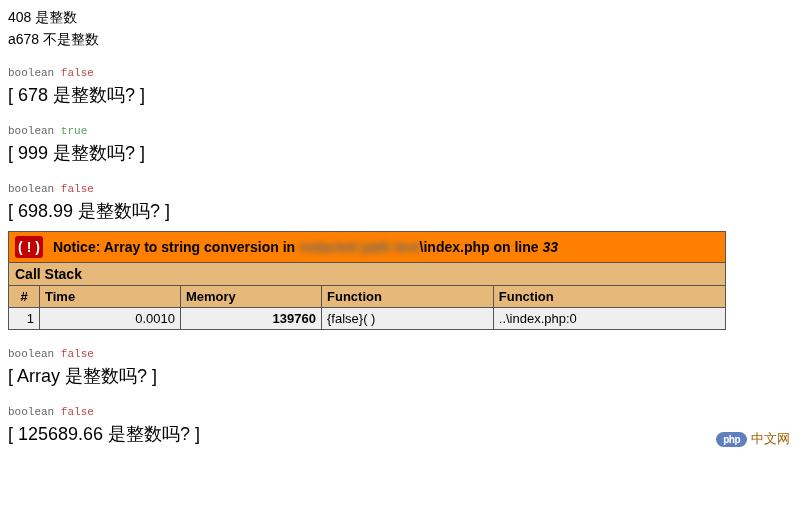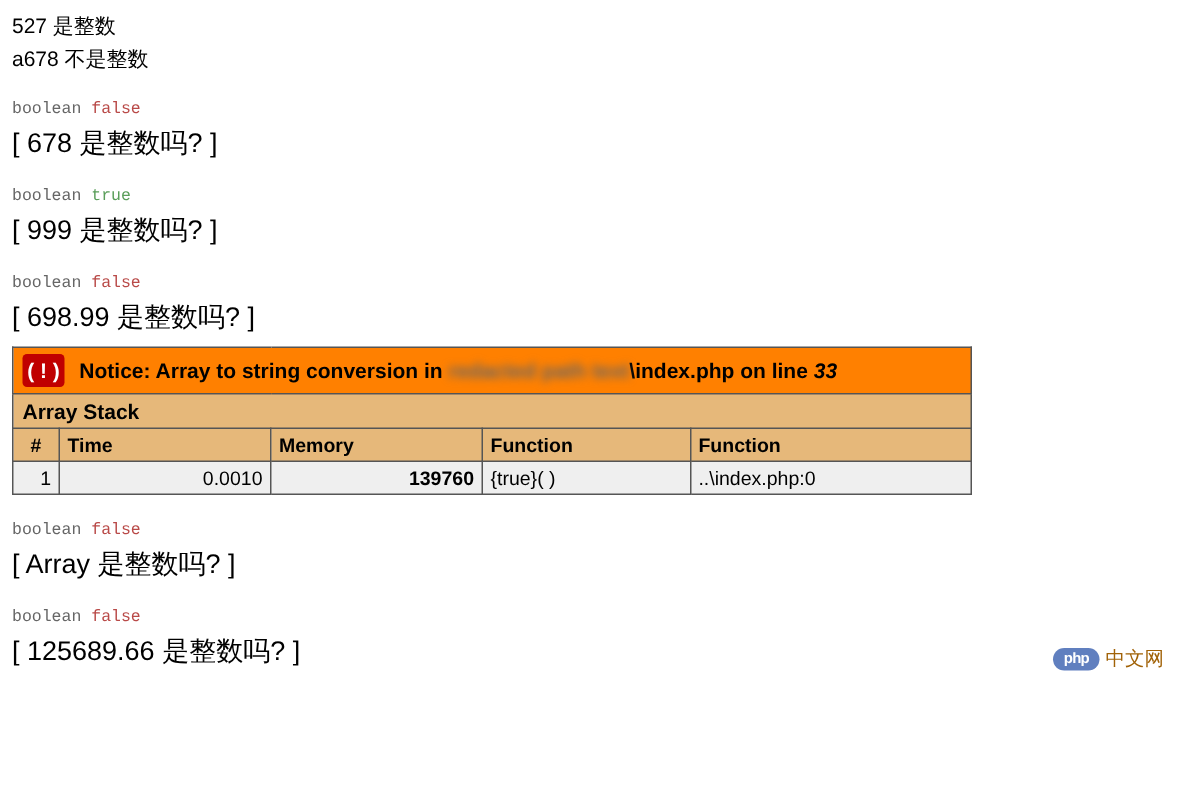--- a/index.html
+++ b/index.html
@@ -26,21 +26,21 @@
   .vd-type { color: #666; }
   .vd-true { color: #5a9e5a; }
   .vd-false { color: #b94a48; }
   .bracket-line {
     font-size: 18px;
     margin: 4px 0 8px 0;
   }
   .xdebug {
     border: 1px solid #000;
     border-collapse: collapse;
-    width: 640px;
+    width: 718px;
     margin: 8px 0;
     font-family: Verdana, Arial, sans-serif;
   }
   .xdebug th, .xdebug td {
     border: 1px solid #555;
     padding: 3px 5px;
     text-align: left;
     font-size: 13px;
   }
   .xdebug .hdr-row {
@@ -83,21 +83,21 @@
   .xdebug .data-row td.time { text-align: right; width: 130px; }
   .xdebug .data-row td.mem  { text-align: right; width: 130px; font-weight: bold; }
   .xdebug em { font-style: italic; }
   .blur {
     filter: blur(3px);
     display: inline-block;
     color: #666;
   }
   .watermark {
     position: absolute;
-    right: 24px;
+    right: 10px;
     bottom: 14px;
     display: flex;
     align-items: center;
     gap: 4px;
   }
   .watermark .badge {
     background: #607fbf;
     color: #fff;
     font-size: 10px;
     font-weight: bold;
@@ -108,21 +108,21 @@
   }
   .watermark .site {
     font-size: 13px;
     color: #a16207;
     font-family: Arial, "Microsoft YaHei", sans-serif;
   }
 </style>
 </head>
 <body>
 
-<div class="output-text">527 是整数</div>
+<div class="output-text">408 是整数</div>
 <div class="output-text">a678 不是整数</div>
 
 <div class="vardump">
   <span class="vd-type">boolean</span>
   <span class="vd-false">false</span>
 </div>
 <div class="bracket-line">[ 678 是整数吗? ]</div>
 
 <div class="vardump">
   <span class="vd-type">boolean</span>
@@ -138,34 +138,34 @@
 
 <table class="xdebug">
   <tbody>
       <tr class="hdr-row">
     <th colspan="5">
       <span class="exclaim">( ! )</span>
       <span>Notice: Array to string conversion in </span><span class="blur">redacted path text</span><span>\index.php on line </span><em>33</em>
     </th>
   </tr>
   <tr class="callstack-row">
-    <th colspan="5">Array Stack</th>
+    <th colspan="5">Call Stack</th>
   </tr>
   <tr class="col-head">
     <th class="num">#</th>
     <th>Time</th>
     <th>Memory</th>
     <th>Function</th>
     <th>Function</th>
   </tr>
   <tr class="data-row">
     <td class="num">1</td>
     <td class="time">0.0010</td>
     <td class="mem">139760</td>
-    <td>{true}( )</td>
+    <td>{false}( )</td>
     <td>..\index.php:0</td>
   </tr>
 </tbody>
   </table>
 
 <div class="vardump">
   <span class="vd-type">boolean</span>
   <span class="vd-false">false</span>
 </div>
 <div class="bracket-line">[ Array 是整数吗? ]</div>

